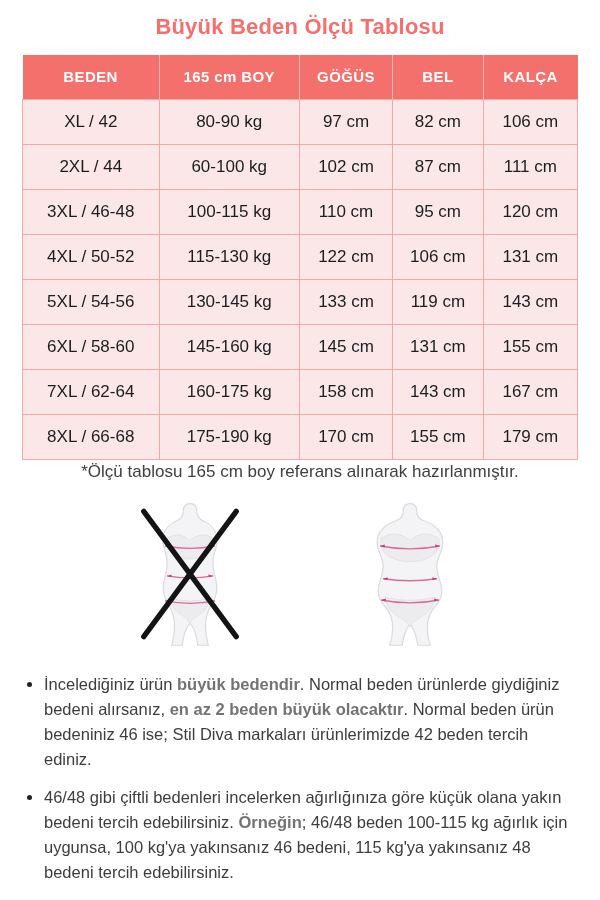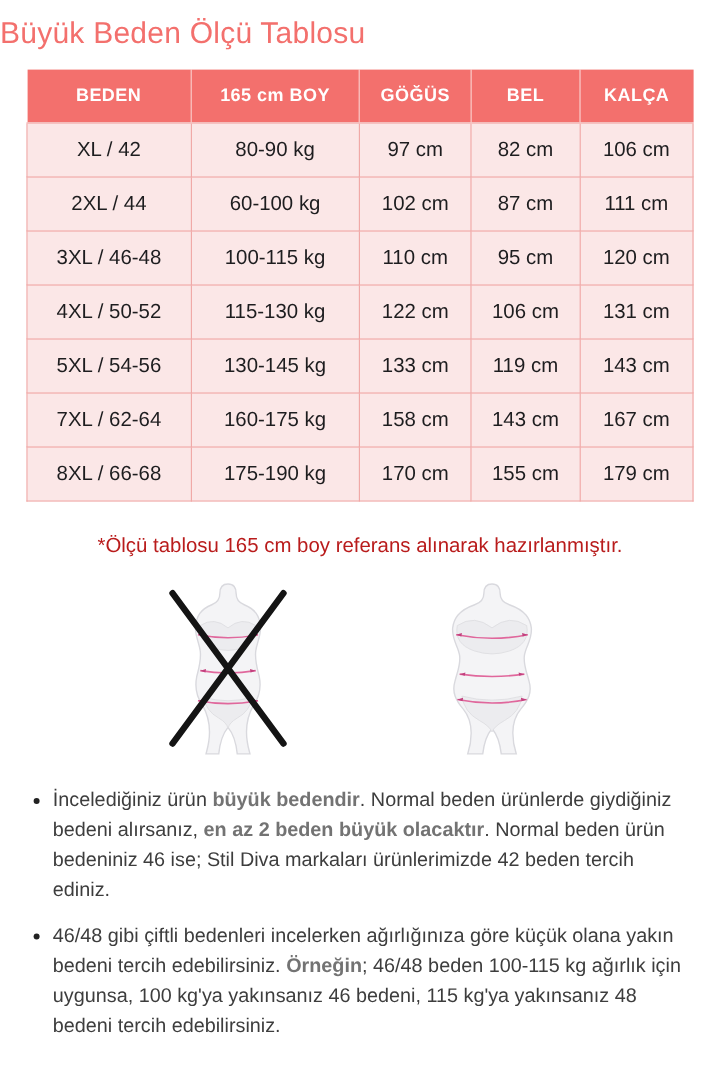--- a/index.html
+++ b/index.html
@@ -13,22 +13,22 @@
     --figure-stroke:#d9d9de;
   }
   *{box-sizing:border-box;}
   html,body{margin:0;padding:0;}
   body{
     width:600px;height:900px;overflow:hidden;background:#ffffff;
     font-family:"Liberation Sans", sans-serif;color:var(--text);
   }
   .page{padding-top:14px;}
   .title{
-    margin:0;color:var(--coral);
-    font-size:25px;font-weight:normal;letter-spacing:.2px;
+    margin:0;text-align:center;color:var(--coral);
+    font-size:22px;font-weight:bold;letter-spacing:.2px;
   }
   table.size-table{
     width:556px;margin:15px auto 0;border-collapse:collapse;table-layout:fixed;
   }
   table.size-table th{
     background:var(--coral);color:#ffffff;font-size:15px;font-weight:bold;
     letter-spacing:.4px;height:44px;text-align:center;
     border-right:1px solid rgba(255,255,255,.5);
     border-bottom:1px solid var(--cell-border);
   }
@@ -36,21 +36,21 @@
   table.size-table td{
     background:var(--cell-bg);height:45px;text-align:center;
     font-size:17px;color:var(--text);
     border-right:1px solid var(--cell-border);
     border-bottom:1px solid var(--cell-border);
   }
   table.size-table td:first-child{
     border-left:1px solid var(--cell-border);font-weight:normal;
   }
   .footnote{
-    margin:27px 0 0;text-align:center;font-size:17px;color:#b91c1c;
+    margin:2px 0 0;text-align:center;font-size:17px;color:#404040;
   }
   .info-row{
     display:flex;align-items:stretch;gap:14px;margin:17px 22px 0;
   }
   .model-box{
     width:272px;flex:0 0 272px;background:var(--coral);color:#ffffff;
     border-radius:26px;padding:20px 26px 18px;
   }
   .model-box h2{margin:0 0 13px;font-size:23px;font-weight:bold;}
   .model-box .field{font-size:18px;line-height:1.5;}
@@ -126,20 +126,27 @@
           <td>122 cm</td>
           <td>106 cm</td>
           <td>131 cm</td>
         </tr>
         <tr>
           <td>5XL / 54-56</td>
           <td>130-145 kg</td>
           <td>133 cm</td>
           <td>119 cm</td>
           <td>143 cm</td>
+        </tr>
+        <tr>
+          <td>6XL / 58-60</td>
+          <td>145-160 kg</td>
+          <td>145 cm</td>
+          <td>131 cm</td>
+          <td>155 cm</td>
         </tr>
         <tr>
           <td>7XL / 62-64</td>
           <td>160-175 kg</td>
           <td>158 cm</td>
           <td>143 cm</td>
           <td>167 cm</td>
         </tr>
         <tr>
           <td>8XL / 66-68</td>

